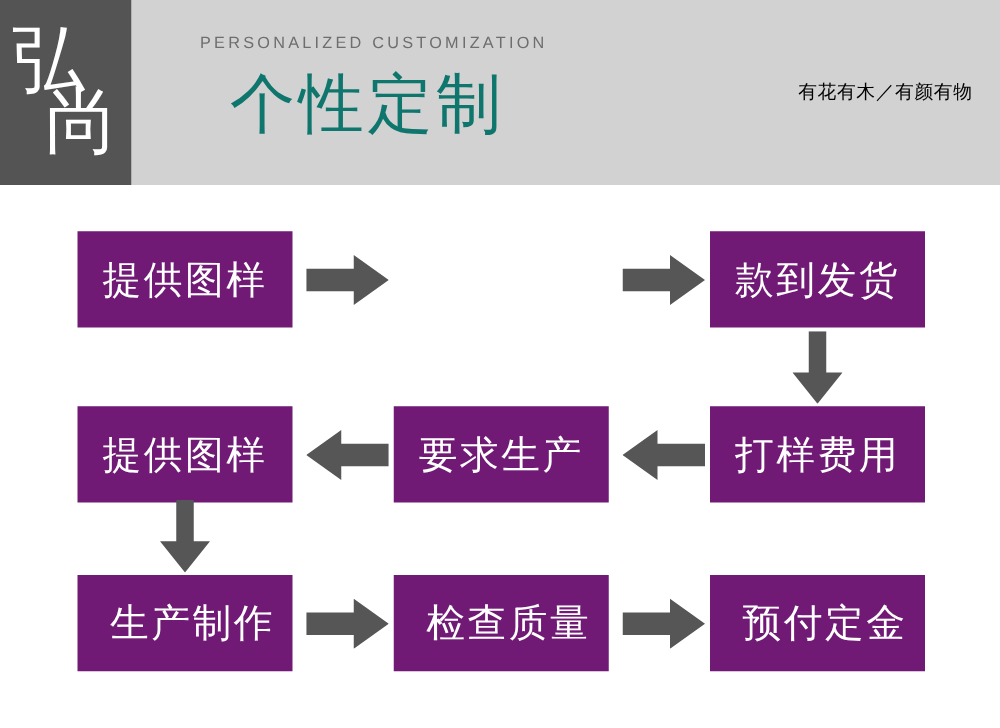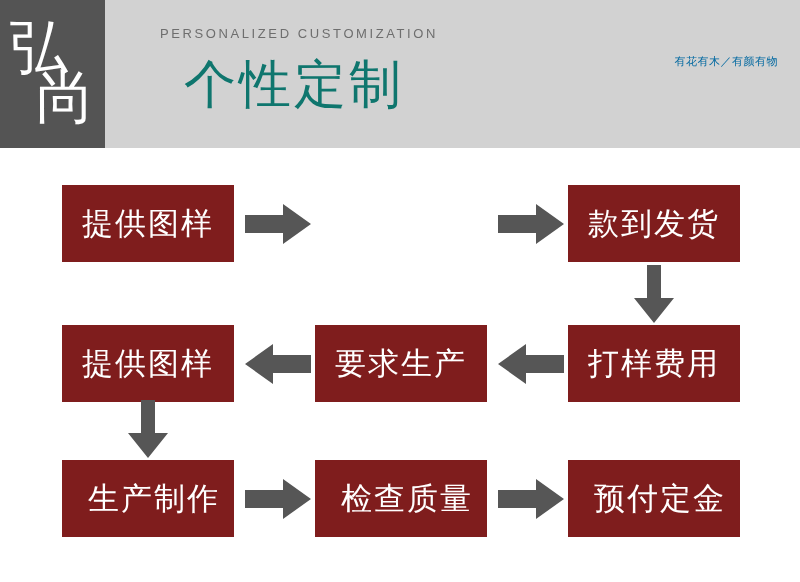--- a/index.html
+++ b/index.html
@@ -85,43 +85,43 @@
     letter-spacing: 3px;
     color: #0f766e;
     font-family: "DejaVu Sans", "Liberation Sans", sans-serif;
     font-weight: 400;
     white-space: nowrap;
     margin-left: 24px;
   }
   .tagline {
     position: absolute;
     right: 22px;
-    top: 54px;
-    font-size: 11px;
+    top: 64px;
+    font-size: 15px;
     letter-spacing: 0.5px;
-    color: #0369a1;
+    color: #000000;
     font-family: "DejaVu Sans", "Liberation Sans", sans-serif;
     white-space: nowrap;
   }
 
   
   .flow {
     position: absolute;
     left: 0;
     top: 148px;
     width: 800px;
     height: 434px;
     background: #ffffff;
   }
 
   .node {
     position: absolute;
     width: 172px;
     height: 77px;
-    background: #7f1d1d;
+    background: #701a75;
     color: #ffffff;
     display: flex;
     align-items: center;
     justify-content: center;
     font-size: 31px;
     letter-spacing: 2px;
     font-family: "DejaVu Sans", "Liberation Sans", sans-serif;
     font-weight: 400;
     box-sizing: border-box;
     white-space: nowrap;

